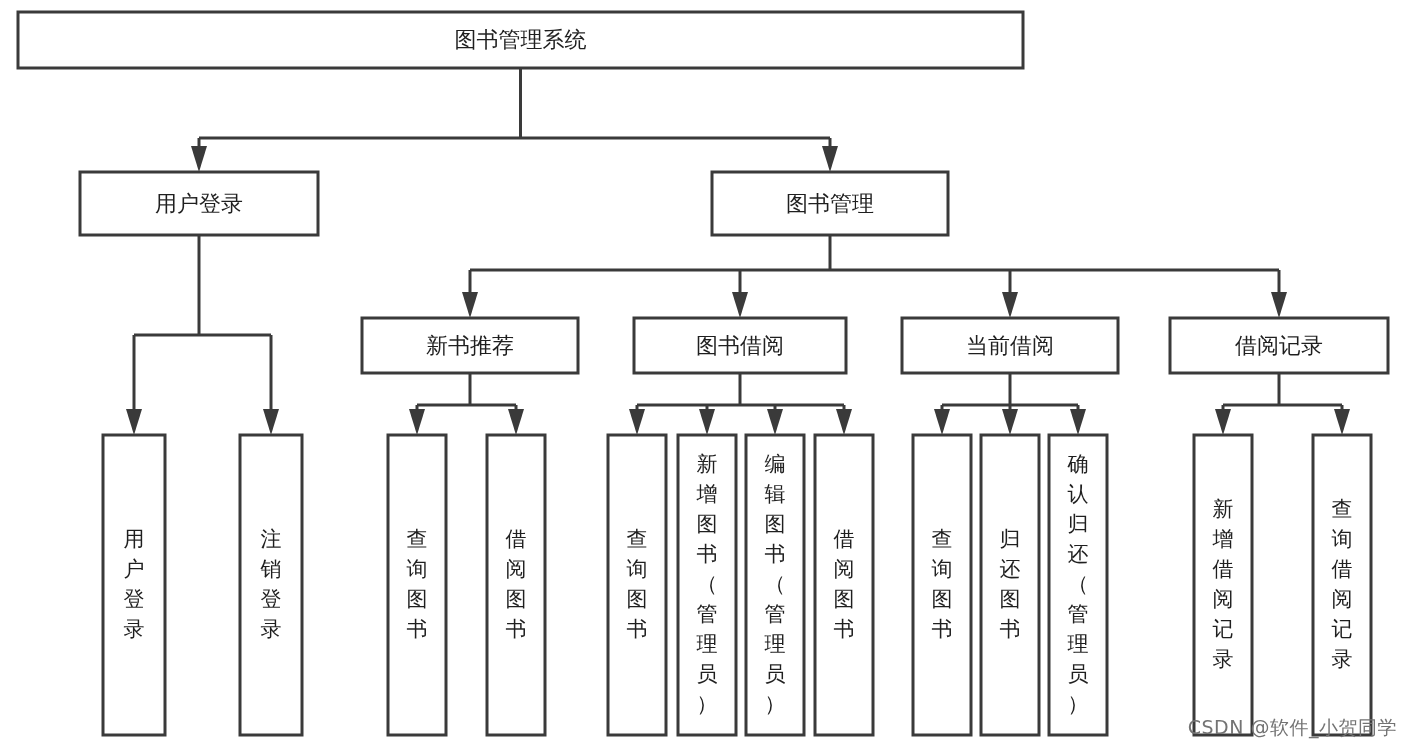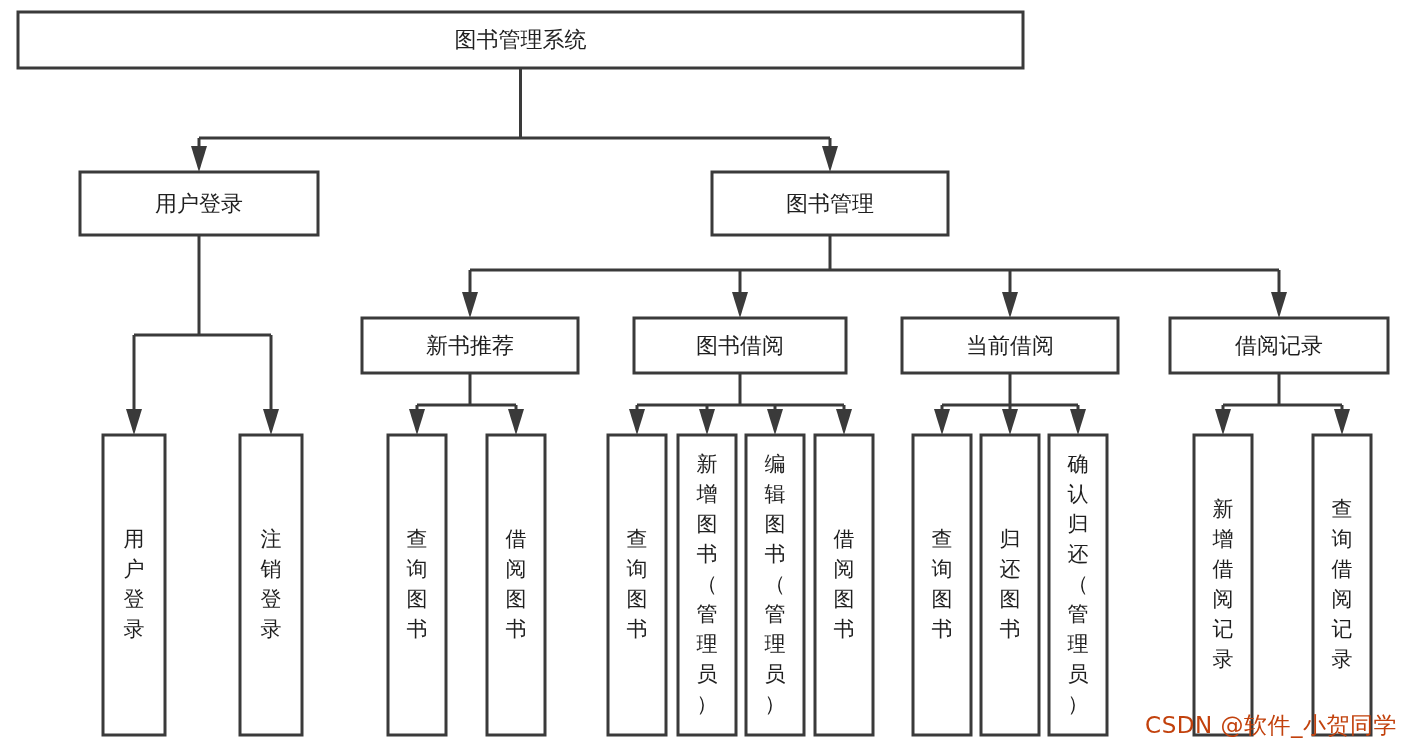--- a/index.html
+++ b/index.html
@@ -52,22 +52,22 @@
   }
   .link-arrow {
     fill: #3a3a3a;
     stroke: none;
   }
   .watermark {
     position: absolute;
     right: 8px;
     bottom: 6px;
     font-family: "DejaVu Sans", "Liberation Sans", sans-serif;
-    font-size: 23px;
-    color: #c2410c;
+    font-size: 19px;
+    color: #737373;
     white-space: nowrap;
     user-select: none;
     letter-spacing: 0.5px;
   }
 </style>
 </head>
 <body>
 
 <div id="diagram-root">
   <svg class="diagram-canvas" id="diagram-svg" viewBox="0 0 1405 747" xmlns="http://www.w3.org/2000/svg">

